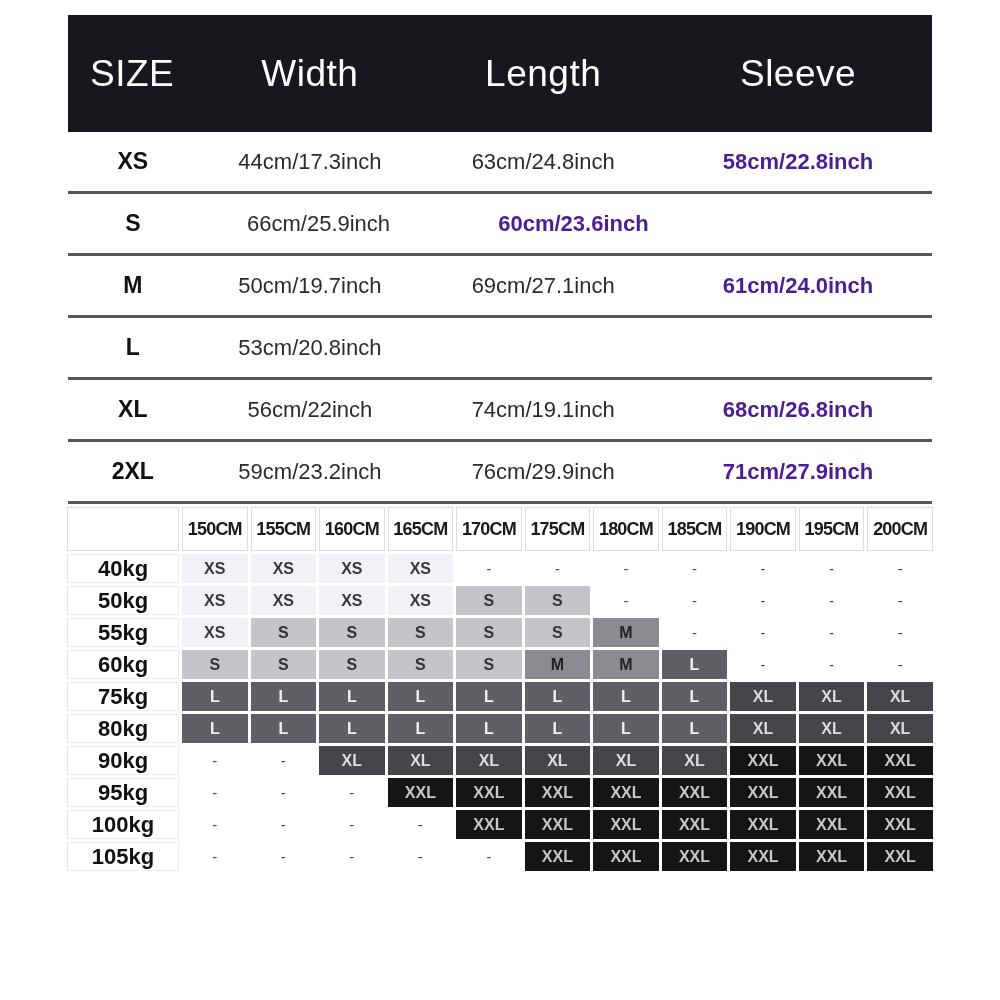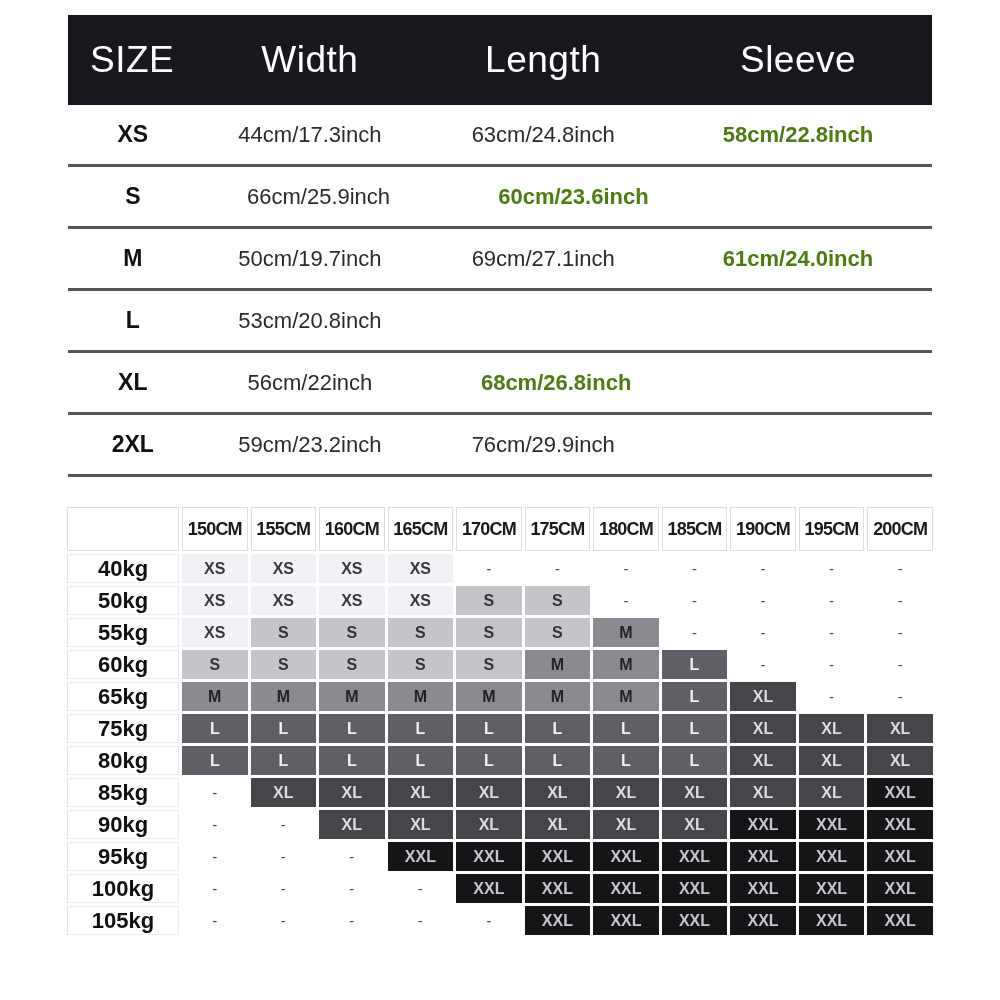--- a/index.html
+++ b/index.html
@@ -13,41 +13,41 @@
 
   
   .size-table {
     position: absolute;
     left: 68px; top: 15px;
     width: 864px;
   }
   .st-head {
     display: flex;
     align-items: center;
-    height: 90px;
+    height: 117px;
     background: var(--header-bg, #17171d);
     color: var(--header-text, #fff);
     font-size: 37px;
     letter-spacing: 0.5px;
   }
   .st-row {
     display: flex;
     align-items: center;
     height: 59px;
     border-bottom: 3px solid var(--divider, #55555a);
     font-size: 22px;
     color: #2b2b2e;
   }
   .c1 { width: 15%; text-align: center; }
   .c2 { width: 26%; text-align: center; }
   .c3 { width: 28%; text-align: center; }
   .c4 { width: 31%; text-align: center; }
   .st-head .c1 { text-align: left; padding-left: 22px; width: calc(15% - 22px); }
   .st-row .c1 { font-weight: bold; font-size: 23px; color: #111; }
-  .st-row .c4 { font-weight: bold; color: #4d7c0f; }
+  .st-row .c4 { font-weight: bold; color: #4c1d95; }
 
   
   .fit-matrix {
     position: absolute;
     left: 64px; top: 504px;
     width: 872px;
   }
   .fit-matrix table {
     width: 872px;
     table-layout: fixed;
@@ -118,26 +118,28 @@
       <div class="c3">69cm/27.1inch</div>
       <div class="c4">61cm/24.0inch</div>
     </div>
     <div class="st-row">
       <div class="c1">L</div>
       <div class="c2">53cm/20.8inch</div>
     </div>
     <div class="st-row">
       <div class="c1">XL</div>
       <div class="c2">56cm/22inch</div>
+      <div class="c3">74cm/19.1inch</div>
       <div class="c4">68cm/26.8inch</div>
     </div>
     <div class="st-row">
       <div class="c1">2XL</div>
       <div class="c2">59cm/23.2inch</div>
       <div class="c3">76cm/29.9inch</div>
+      <div class="c4">71cm/27.9inch</div>
     </div>
   </section>
 
   <section class="fit-matrix">
     <table>
       <colgroup>
           <col class="col-weight">
           <col>
           <col>
           <col>
@@ -217,34 +219,20 @@
             <td class="fm-cell" style="background: rgb(197, 196, 201); color: rgb(52, 51, 56);">S</td>
             <td class="fm-cell" style="background: rgb(197, 196, 201); color: rgb(52, 51, 56);">S</td>
             <td class="fm-cell" style="background: rgb(139, 138, 144); color: rgb(35, 34, 40);">M</td>
             <td class="fm-cell" style="background: rgb(139, 138, 144); color: rgb(35, 34, 40);">M</td>
             <td class="fm-cell" style="background: rgb(96, 95, 102); color: rgb(240, 240, 242);">L</td>
             <td class="fm-cell dash" style="background: rgb(255, 255, 255); color: rgb(74, 74, 78);">-</td>
             <td class="fm-cell dash" style="background: rgb(255, 255, 255); color: rgb(74, 74, 78);">-</td>
             <td class="fm-cell dash" style="background: rgb(255, 255, 255); color: rgb(74, 74, 78);">-</td>
           </tr>
           <tr>
-            <td class="fm-weight">65kg</td>
-            <td class="fm-cell" style="background: rgb(139, 138, 144); color: rgb(35, 34, 40);">M</td>
-            <td class="fm-cell" style="background: rgb(139, 138, 144); color: rgb(35, 34, 40);">M</td>
-            <td class="fm-cell" style="background: rgb(139, 138, 144); color: rgb(35, 34, 40);">M</td>
-            <td class="fm-cell" style="background: rgb(139, 138, 144); color: rgb(35, 34, 40);">M</td>
-            <td class="fm-cell" style="background: rgb(139, 138, 144); color: rgb(35, 34, 40);">M</td>
-            <td class="fm-cell" style="background: rgb(139, 138, 144); color: rgb(35, 34, 40);">M</td>
-            <td class="fm-cell" style="background: rgb(139, 138, 144); color: rgb(35, 34, 40);">M</td>
-            <td class="fm-cell" style="background: rgb(96, 95, 102); color: rgb(240, 240, 242);">L</td>
-            <td class="fm-cell" style="background: rgb(70, 69, 73); color: rgb(220, 219, 223);">XL</td>
-            <td class="fm-cell dash" style="background: rgb(255, 255, 255); color: rgb(74, 74, 78);">-</td>
-            <td class="fm-cell dash" style="background: rgb(255, 255, 255); color: rgb(74, 74, 78);">-</td>
-          </tr>
-          <tr>
             <td class="fm-weight">75kg</td>
             <td class="fm-cell" style="background: rgb(96, 95, 102); color: rgb(240, 240, 242);">L</td>
             <td class="fm-cell" style="background: rgb(96, 95, 102); color: rgb(240, 240, 242);">L</td>
             <td class="fm-cell" style="background: rgb(96, 95, 102); color: rgb(240, 240, 242);">L</td>
             <td class="fm-cell" style="background: rgb(96, 95, 102); color: rgb(240, 240, 242);">L</td>
             <td class="fm-cell" style="background: rgb(96, 95, 102); color: rgb(240, 240, 242);">L</td>
             <td class="fm-cell" style="background: rgb(96, 95, 102); color: rgb(240, 240, 242);">L</td>
             <td class="fm-cell" style="background: rgb(96, 95, 102); color: rgb(240, 240, 242);">L</td>
             <td class="fm-cell" style="background: rgb(96, 95, 102); color: rgb(240, 240, 242);">L</td>
             <td class="fm-cell" style="background: rgb(70, 69, 73); color: rgb(220, 219, 223);">XL</td>
@@ -257,34 +245,20 @@
             <td class="fm-cell" style="background: rgb(96, 95, 102); color: rgb(240, 240, 242);">L</td>
             <td class="fm-cell" style="background: rgb(96, 95, 102); color: rgb(240, 240, 242);">L</td>
             <td class="fm-cell" style="background: rgb(96, 95, 102); color: rgb(240, 240, 242);">L</td>
             <td class="fm-cell" style="background: rgb(96, 95, 102); color: rgb(240, 240, 242);">L</td>
             <td class="fm-cell" style="background: rgb(96, 95, 102); color: rgb(240, 240, 242);">L</td>
             <td class="fm-cell" style="background: rgb(96, 95, 102); color: rgb(240, 240, 242);">L</td>
             <td class="fm-cell" style="background: rgb(96, 95, 102); color: rgb(240, 240, 242);">L</td>
             <td class="fm-cell" style="background: rgb(70, 69, 73); color: rgb(220, 219, 223);">XL</td>
             <td class="fm-cell" style="background: rgb(70, 69, 73); color: rgb(220, 219, 223);">XL</td>
             <td class="fm-cell" style="background: rgb(70, 69, 73); color: rgb(220, 219, 223);">XL</td>
-          </tr>
-          <tr>
-            <td class="fm-weight">85kg</td>
-            <td class="fm-cell dash" style="background: rgb(255, 255, 255); color: rgb(74, 74, 78);">-</td>
-            <td class="fm-cell" style="background: rgb(70, 69, 73); color: rgb(220, 219, 223);">XL</td>
-            <td class="fm-cell" style="background: rgb(70, 69, 73); color: rgb(220, 219, 223);">XL</td>
-            <td class="fm-cell" style="background: rgb(70, 69, 73); color: rgb(220, 219, 223);">XL</td>
-            <td class="fm-cell" style="background: rgb(70, 69, 73); color: rgb(220, 219, 223);">XL</td>
-            <td class="fm-cell" style="background: rgb(70, 69, 73); color: rgb(220, 219, 223);">XL</td>
-            <td class="fm-cell" style="background: rgb(70, 69, 73); color: rgb(220, 219, 223);">XL</td>
-            <td class="fm-cell" style="background: rgb(70, 69, 73); color: rgb(220, 219, 223);">XL</td>
-            <td class="fm-cell" style="background: rgb(70, 69, 73); color: rgb(220, 219, 223);">XL</td>
-            <td class="fm-cell" style="background: rgb(70, 69, 73); color: rgb(220, 219, 223);">XL</td>
-            <td class="fm-cell" style="background: rgb(21, 20, 23); color: rgb(199, 198, 203);">XXL</td>
           </tr>
           <tr>
             <td class="fm-weight">90kg</td>
             <td class="fm-cell dash" style="background: rgb(255, 255, 255); color: rgb(74, 74, 78);">-</td>
             <td class="fm-cell dash" style="background: rgb(255, 255, 255); color: rgb(74, 74, 78);">-</td>
             <td class="fm-cell" style="background: rgb(70, 69, 73); color: rgb(220, 219, 223);">XL</td>
             <td class="fm-cell" style="background: rgb(70, 69, 73); color: rgb(220, 219, 223);">XL</td>
             <td class="fm-cell" style="background: rgb(70, 69, 73); color: rgb(220, 219, 223);">XL</td>
             <td class="fm-cell" style="background: rgb(70, 69, 73); color: rgb(220, 219, 223);">XL</td>
             <td class="fm-cell" style="background: rgb(70, 69, 73); color: rgb(220, 219, 223);">XL</td>

